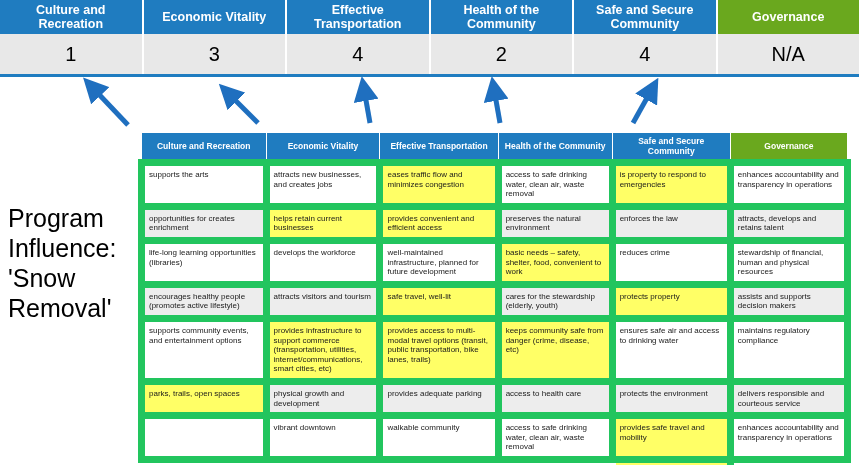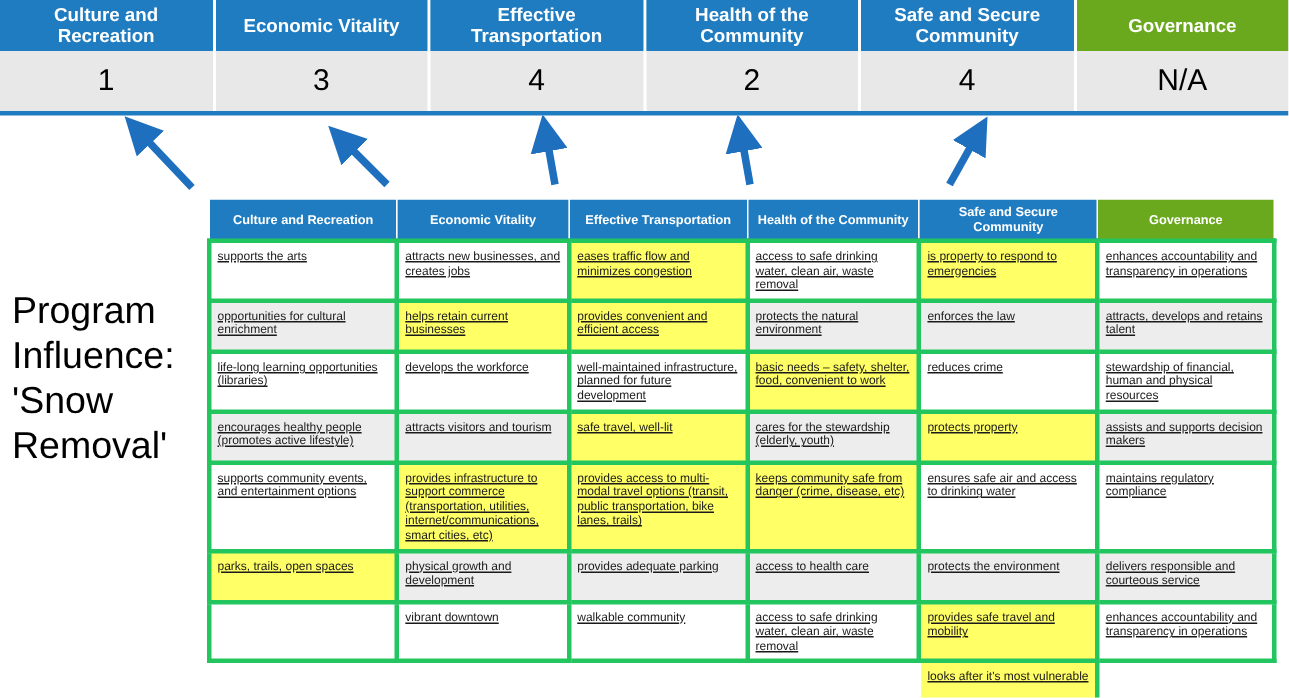--- a/index.html
+++ b/index.html
@@ -80,21 +80,21 @@
     left: 0;
     top: 77px;
     width: 859px;
     height: 55px;
   }
 
   
   #caption {
     position: absolute;
     left: 8px;
-    top: 192px;
+    top: 203px;
     width: 130px;
     font-size: 25px;
     line-height: 30px;
     color: #000000;
     text-align: left;
   }
 
   
   #matrix {
     position: absolute;
@@ -116,25 +116,24 @@
     height: 22px;
     box-sizing: border-box;
   }
   #matrix th.gov { background: #6aa81e; }
   #matrix td {
     font-size: 8px;
     line-height: 9.6px;
     color: #1a1a1a;
     vertical-align: top;
     padding: 4px 4px;
-    border: 3px solid #22c55e;
+    border: 7px solid #22c55e;
     background: #ffffff;
     height: 34px;
     box-sizing: border-box;
-    text-decoration: underline;
   }
   #matrix tr.alt td { background: #ededed; }
   #matrix td.hl { background: #ffff66 !important; }
   #matrix td.empty { background: #ffffff; }
   #matrix td.blank { background: #ffffff !important; border-color:#ffffff; }
 </style>
 </head>
 <body>
 
 <div id="top-band">
@@ -197,24 +196,24 @@
   <tbody>
     <tr>
       <td>supports the arts</td>
       <td>attracts new businesses, and creates jobs</td>
       <td class="hl">eases traffic flow and minimizes congestion</td>
       <td>access to safe drinking water, clean air, waste removal</td>
       <td class="hl">is property to respond to emergencies</td>
       <td>enhances accountability and transparency in operations</td>
     </tr>
     <tr class="alt">
-      <td>opportunities for cultural enrichment</td>
+      <td>opportunities for creates enrichment</td>
       <td class="hl">helps retain current businesses</td>
       <td class="hl">provides convenient and efficient access</td>
-      <td>protects the natural environment</td>
+      <td>preserves the natural environment</td>
       <td>enforces the law</td>
       <td>attracts, develops and retains talent</td>
     </tr>
     <tr>
       <td>life-long learning opportunities (libraries)</td>
       <td>develops the workforce</td>
       <td>well-maintained infrastructure, planned for future development</td>
       <td class="hl">basic needs – safety, shelter, food, convenient to work</td>
       <td>reduces crime</td>
       <td>stewardship of financial, human and physical resources</td>

